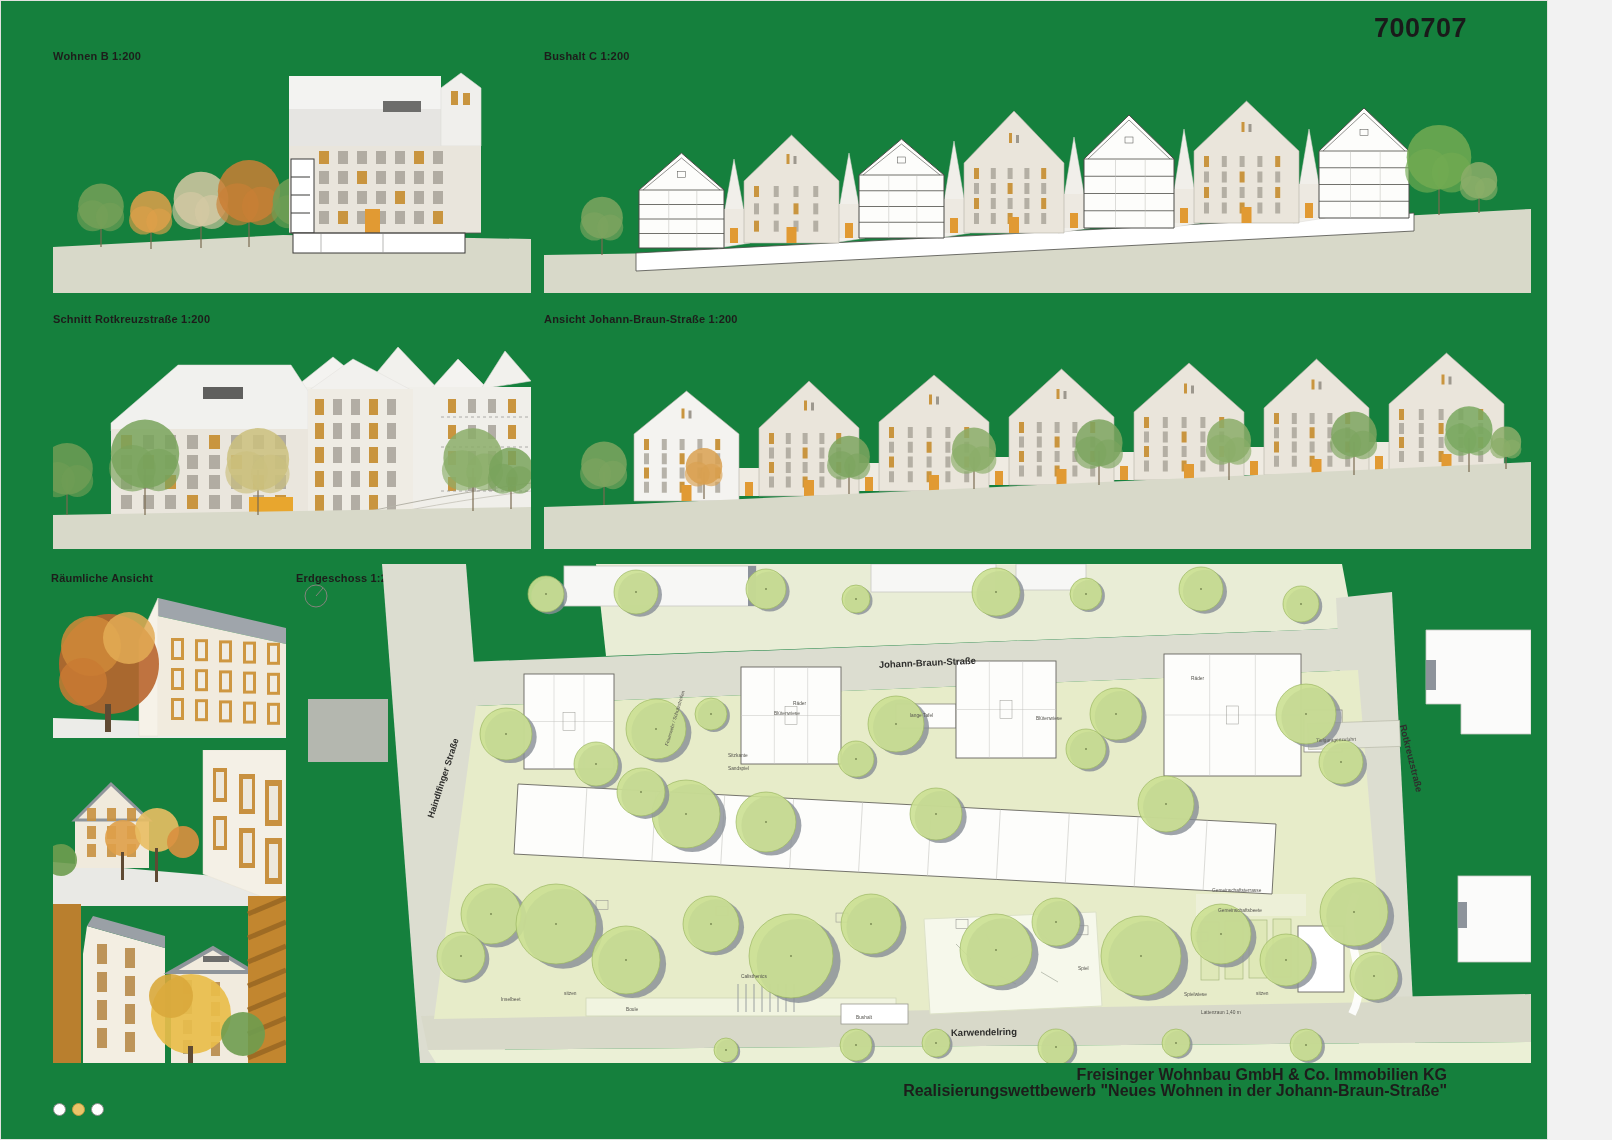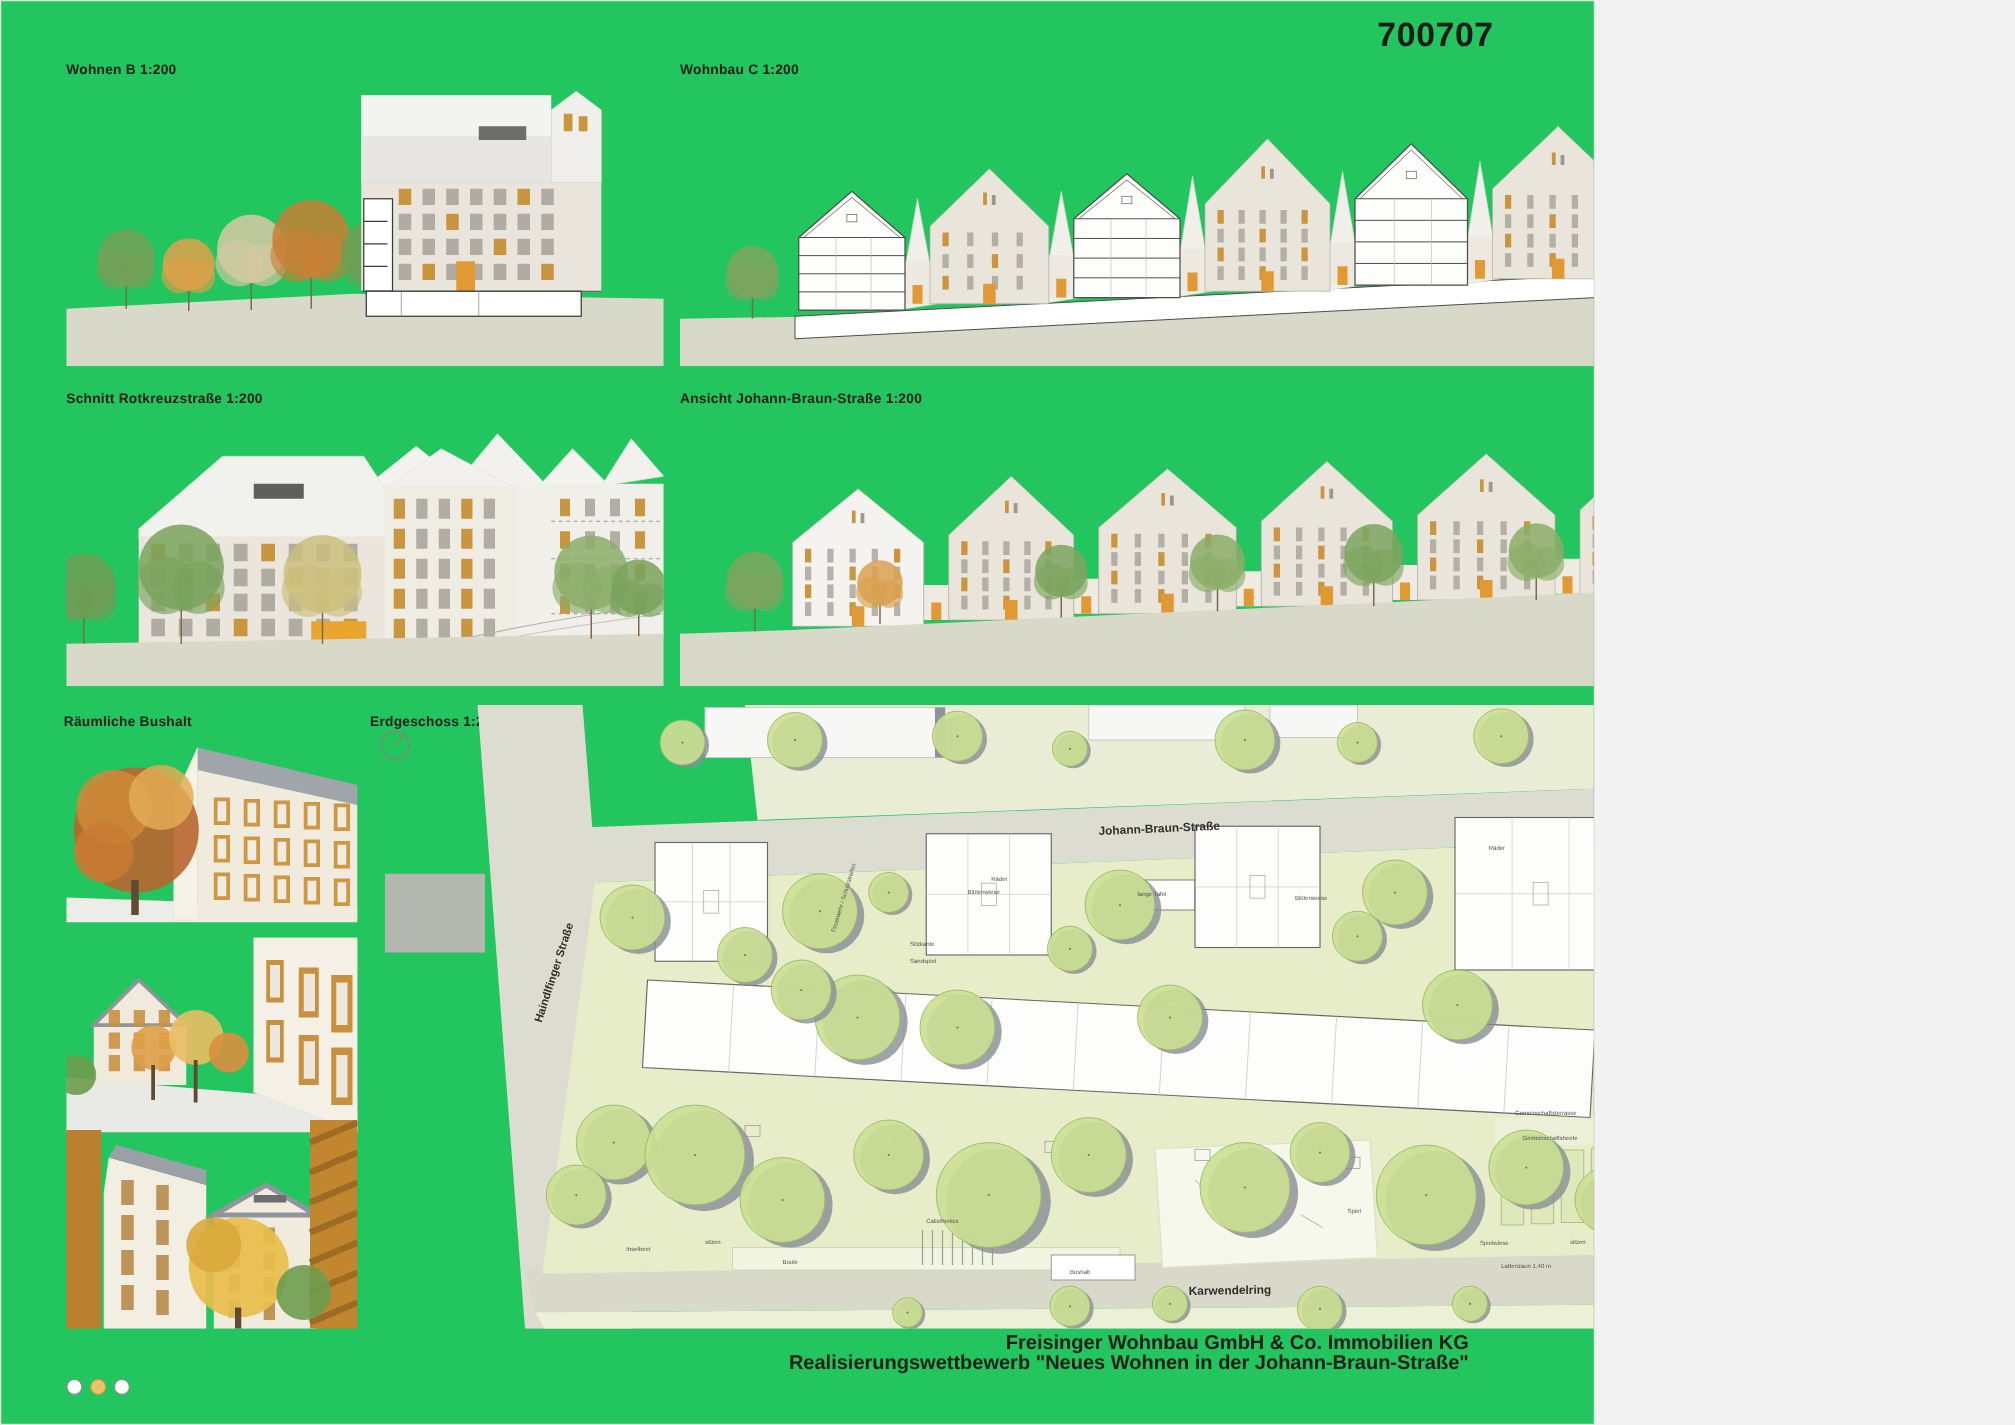--- a/index.html
+++ b/index.html
@@ -1,38 +1,38 @@
 <!DOCTYPE html>
 <html><head>
 <meta charset="utf-8">
 <style>
   html,body{margin:0;padding:0;background:#f2f2f2}
-  .page{position:relative;width:1276px;height:1140px;background:#22c55e;overflow:hidden;
+  .page{position:relative;width:1548px;height:1140px;background:#15803d;overflow:hidden;
         font-family:"Liberation Sans","DejaVu Sans",sans-serif;border:1px solid #e2e2e0;box-sizing:border-box}
   .ptitle{position:absolute;font-size:11px;font-weight:bold;color:#1d1d1b;white-space:nowrap;letter-spacing:.2px}
   .board{position:absolute;top:12px;right:80px;font-size:27px;font-weight:bold;color:#1a1a1a;letter-spacing:.5px}
   .credit{position:absolute;right:100px;top:1066px;text-align:right;font-size:16px;font-weight:bold;color:#1d1d1b;line-height:16px}
   .dots{position:absolute;left:52px;top:1102px;display:flex;gap:6px}
   .dot{width:13px;height:13px;border-radius:50%;border:1.5px solid #8b8b8b;background:#fff;box-sizing:border-box}
   .dot.active{background:#EBC469;border-color:#C49B3F}
   svg{position:absolute;display:block}
   text{font-family:"Liberation Sans","DejaVu Sans",sans-serif}
 </style>
 </head>
 <body>
 
 <div class="page">
 
   <div class="board">700707</div>
 
   <div class="ptitle" style="left:52px;top:49px">Wohnen B 1:200</div>
-  <div class="ptitle" style="left:543px;top:49px">Wohnbau C 1:200</div>
+  <div class="ptitle" style="left:543px;top:49px">Bushalt C 1:200</div>
   <div class="ptitle" style="left:52px;top:312px">Schnitt Rotkreuzstraße 1:200</div>
   <div class="ptitle" style="left:543px;top:312px">Ansicht Johann-Braun-Straße 1:200</div>
-  <div class="ptitle" style="left:50px;top:571px">Räumliche Bushalt</div>
+  <div class="ptitle" style="left:50px;top:571px">Räumliche Ansicht</div>
   <div class="ptitle" style="left:295px;top:571px">Erdgeschoss 1:200</div>
 
   <svg style="left:52px;top:62px" width="478" height="230" viewBox="0 0 478 230">
     <polygon points="0,184 230,172 420,175 478,176 478,230 0,230" fill="#D8D9C9"></polygon>
     <g id="sb-trees">
         <g>
     <line x1="48" y1="184" x2="48" y2="151" stroke="#7A6A50" stroke-width="1.2"></line>
     <circle cx="48" cy="143.2" r="22.8" fill="#74A058" fill-opacity="0.85"></circle>
     <circle cx="39.6" cy="152.8" r="15.504000000000001" fill="#74A058" fill-opacity="0.65"></circle>
     <circle cx="57" cy="154" r="14.136000000000001" fill="#74A058" fill-opacity="0.65"></circle>

